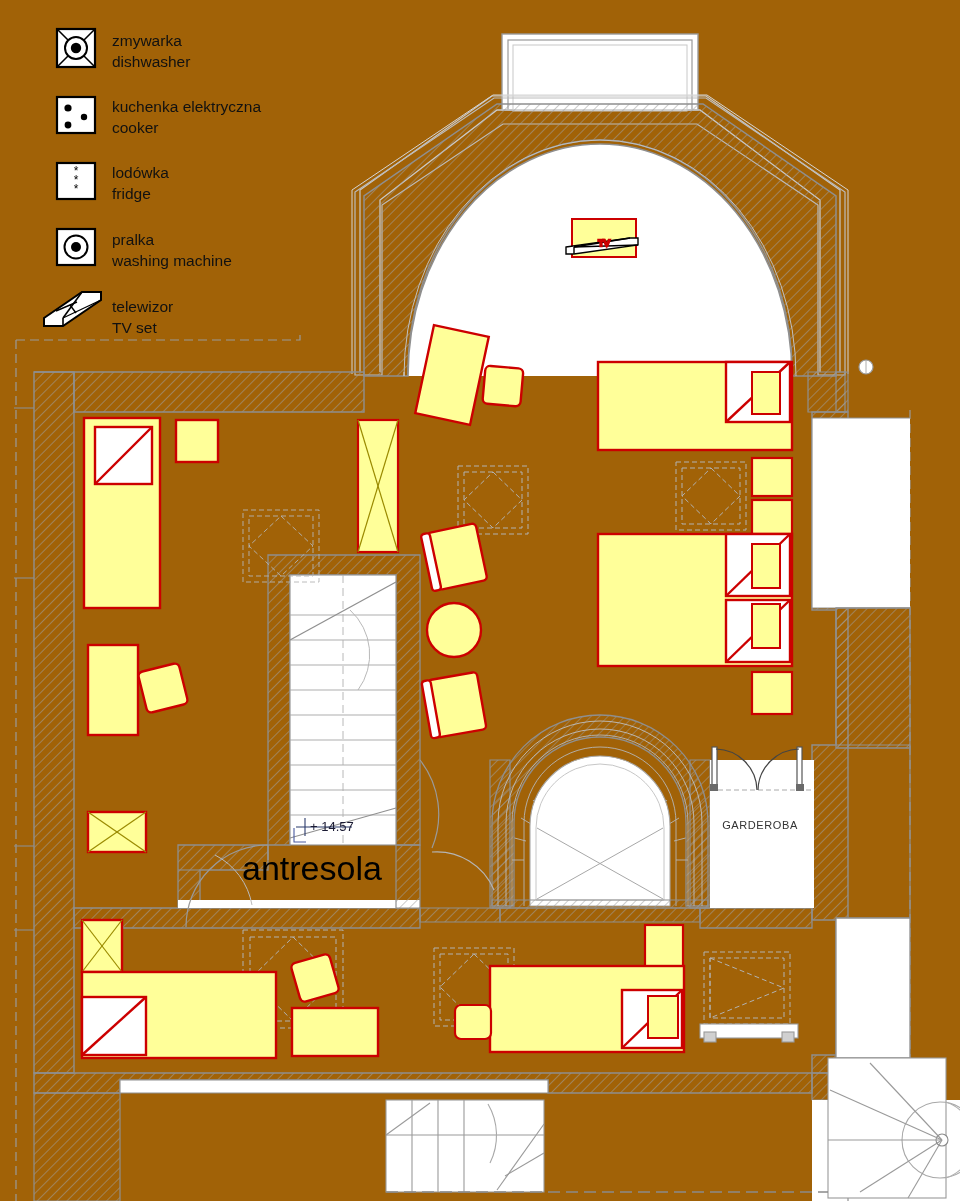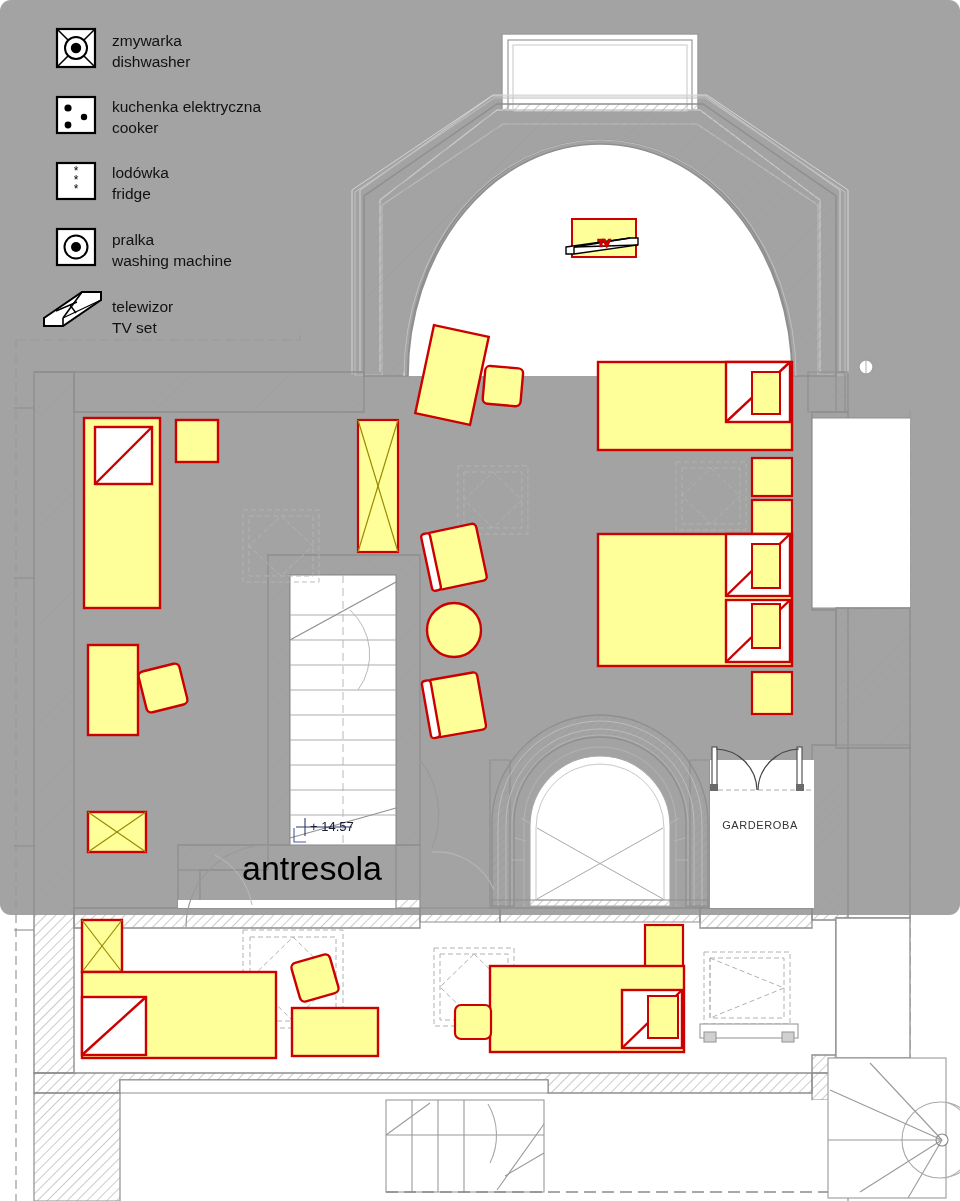--- a/index.html
+++ b/index.html
@@ -1,17 +1,17 @@
 <!DOCTYPE html>
 <html><head>
 <meta charset="utf-8">
 <style>
   html,body{margin:0;padding:0;background:#ffffff;}
   body{width:960px;height:1201px;font-family:"Liberation Sans",sans-serif;overflow:hidden;}
-  #stage{position:relative;width:960px;height:915px;background:#a3a3a3;border-radius:11px;}
+  #stage{position:relative;width:960px;height:1201px;background:#a16207;}
   svg#plan{position:absolute;left:0;top:0;width:960px;height:1201px;}
   .legend-text{font-family:"Liberation Sans",sans-serif;font-size:15.5px;fill:#111;}
   .room-label{font-family:"Liberation Sans",sans-serif;font-size:11px;fill:#333;letter-spacing:.6px;}
   .big-label{font-family:"Liberation Sans",sans-serif;font-size:34px;fill:#000;}
   .lvl-label{font-family:"Liberation Sans",sans-serif;font-size:13px;fill:#1a1a33;}
   .tv-label{font-family:"Liberation Sans",sans-serif;font-size:9px;fill:#000;}
 </style>
 </head>
 <body>
 

